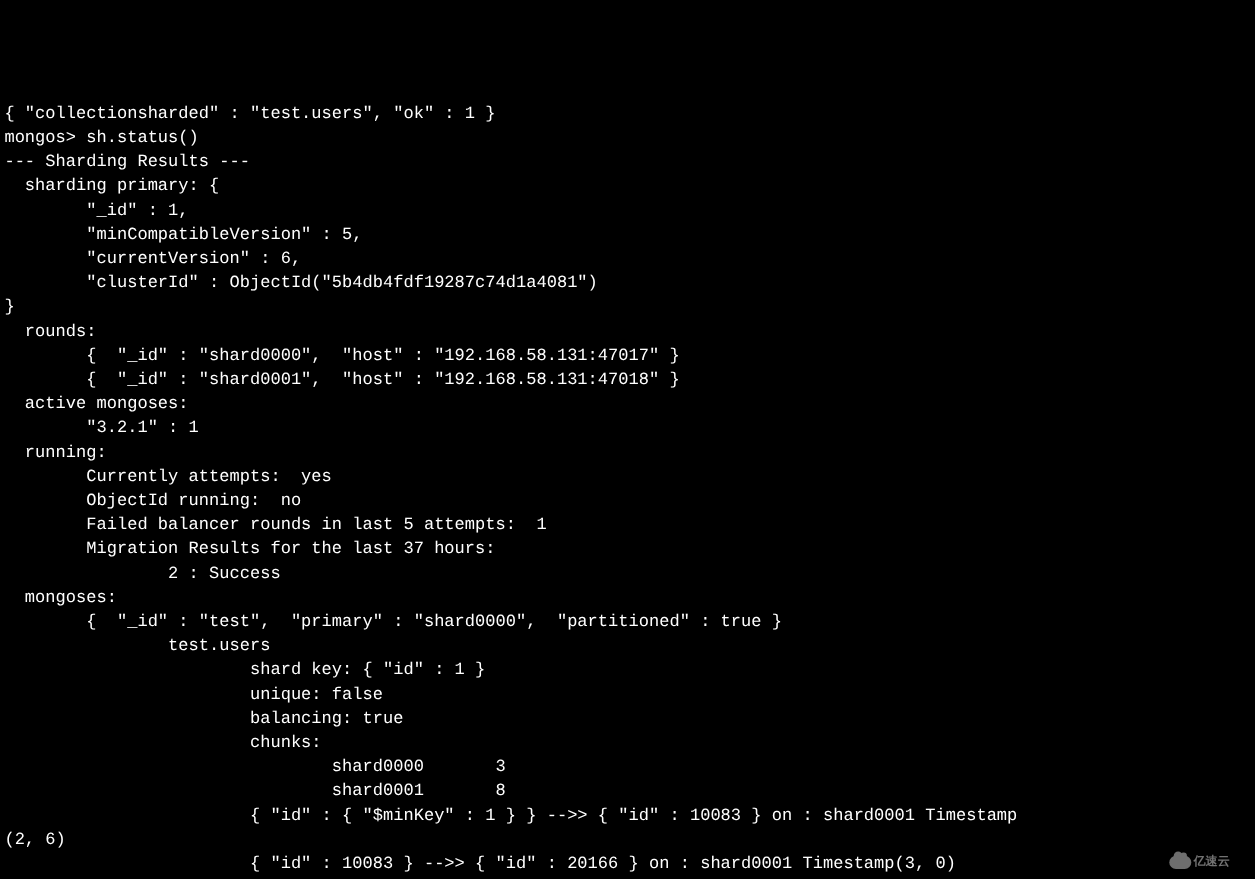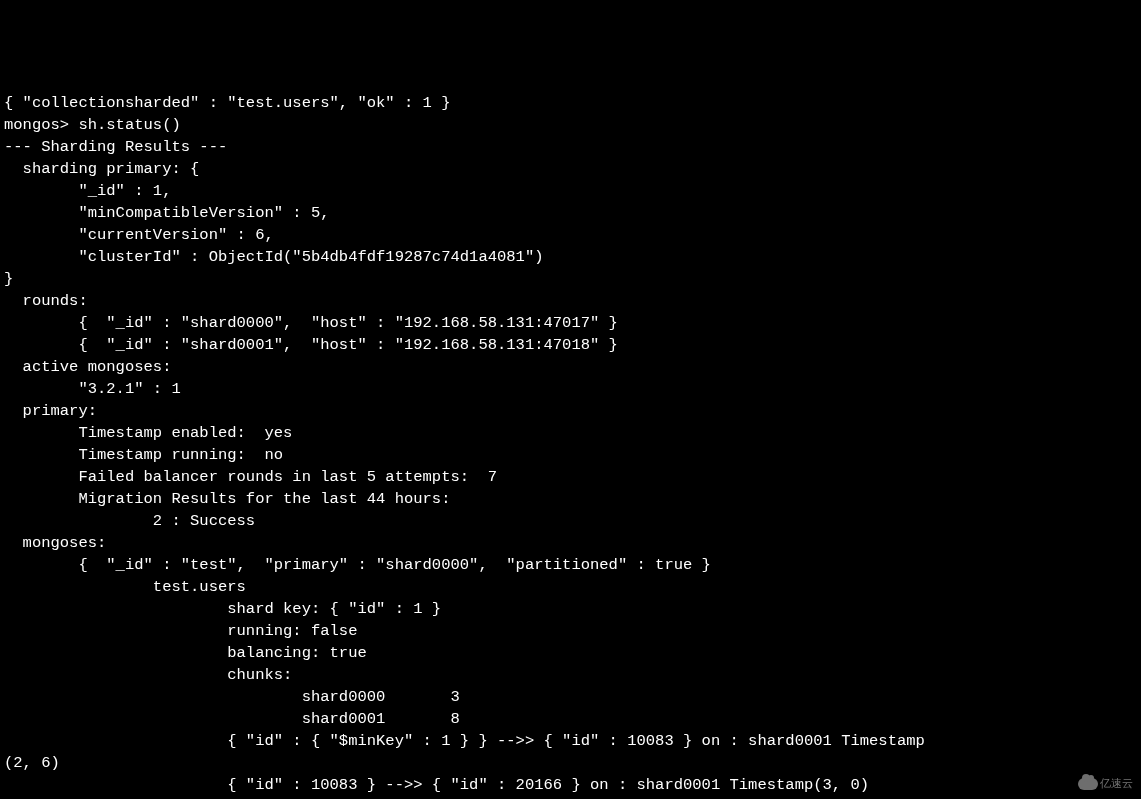--- a/index.html
+++ b/index.html
@@ -21,21 +21,22 @@
     }
     .watermark {
       position: absolute;
       right: 8px;
       bottom: 2px;
       width: 70px;
       height: 26px;
       opacity: 0.55;
       display: flex;
       align-items: center;
-      justify-content: flex-end;
+      justify-content: flex-start;
+      font-weight: bold;
     }
     .watermark-logo {
       font-size: 11px;
       color: #d0d0d0;
       display: flex;
       align-items: center;
       gap: 2px;
     }
     .watermark-cloud {
       display: inline-block;
@@ -78,31 +79,31 @@
 <span>        "_id" : 1,</span>
 <span>        "minCompatibleVersion" : 5,</span>
 <span>        "currentVersion" : 6,</span>
 <span>        "clusterId" : ObjectId("5b4db4fdf19287c74d1a4081")</span>
 <span>}</span>
 <span>  rounds:</span>
 <span>        {  "_id" : "shard0000",  "host" : "192.168.58.131:47017" }</span>
 <span>        {  "_id" : "shard0001",  "host" : "192.168.58.131:47018" }</span>
 <span>  active mongoses:</span>
 <span>        "3.2.1" : 1</span>
-<span>  primary:</span>
-<span>        Timestamp enabled:  yes</span>
-<span>        Timestamp running:  no</span>
-<span>        Failed balancer rounds in last 5 attempts:  7</span>
-<span>        Migration Results for the last 44 hours:</span>
+<span>  running:</span>
+<span>        Currently attempts:  yes</span>
+<span>        ObjectId running:  no</span>
+<span>        Failed balancer rounds in last 5 attempts:  1</span>
+<span>        Migration Results for the last 37 hours:</span>
 <span>                2 : Success</span>
 <span>  mongoses:</span>
 <span>        {  "_id" : "test",  "primary" : "shard0000",  "partitioned" : true }</span>
 <span>                test.users</span>
 <span>                        shard key: { "id" : 1 }</span>
-<span>                        running: false</span>
+<span>                        unique: false</span>
 <span>                        balancing: true</span>
 <span>                        chunks:</span>
 <span>                                shard0000       3</span>
 <span>                                shard0001       8</span>
 <span>                        { "id" : { "$minKey" : 1 } } --&gt;&gt; { "id" : 10083 } on : shard0001 Timestamp</span>
 <span>(2, 6)</span>
 <span>                        { "id" : 10083 } --&gt;&gt; { "id" : 20166 } on : shard0001 Timestamp(3, 0)</span>
 <span>                        { "id" : 20166 } --&gt;&gt; { "id" : 30249 } on : shard0000 Timestamp(3, 1)</span>
 
 </div>

